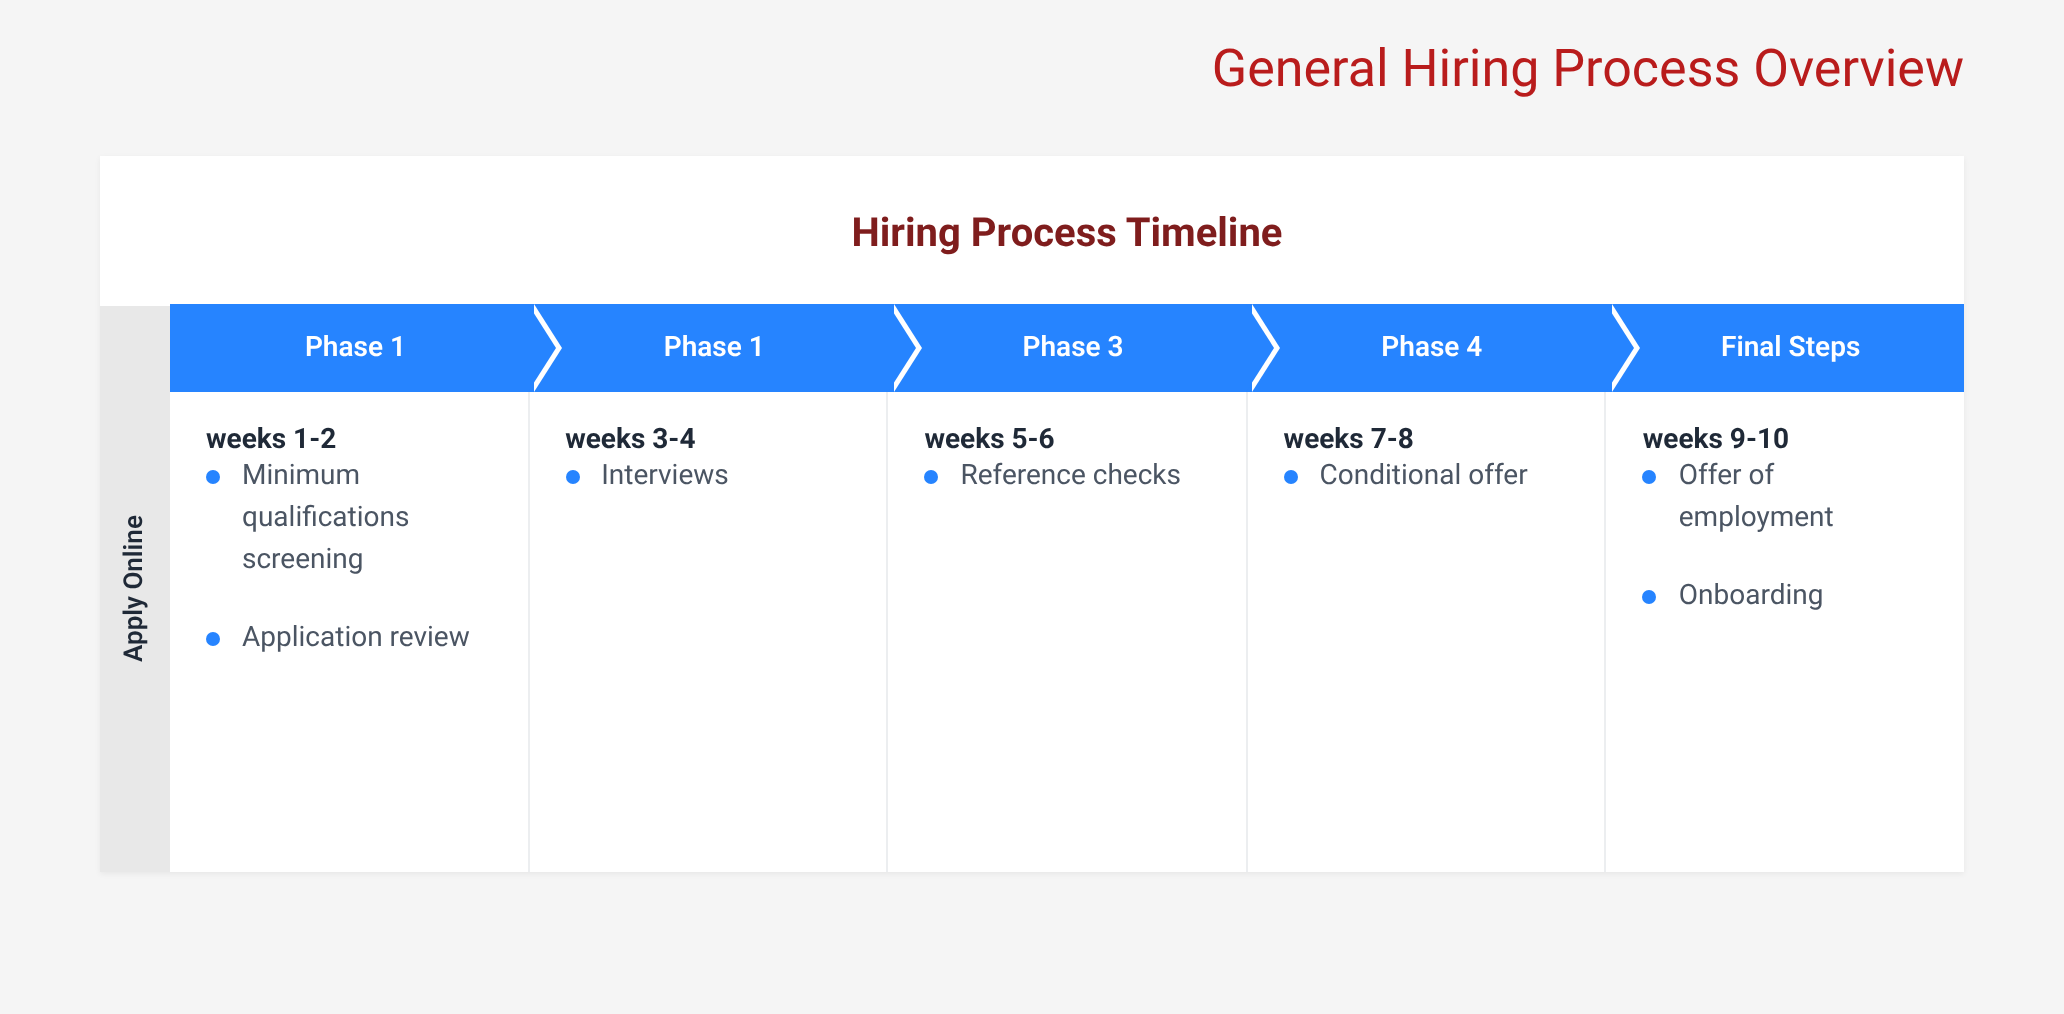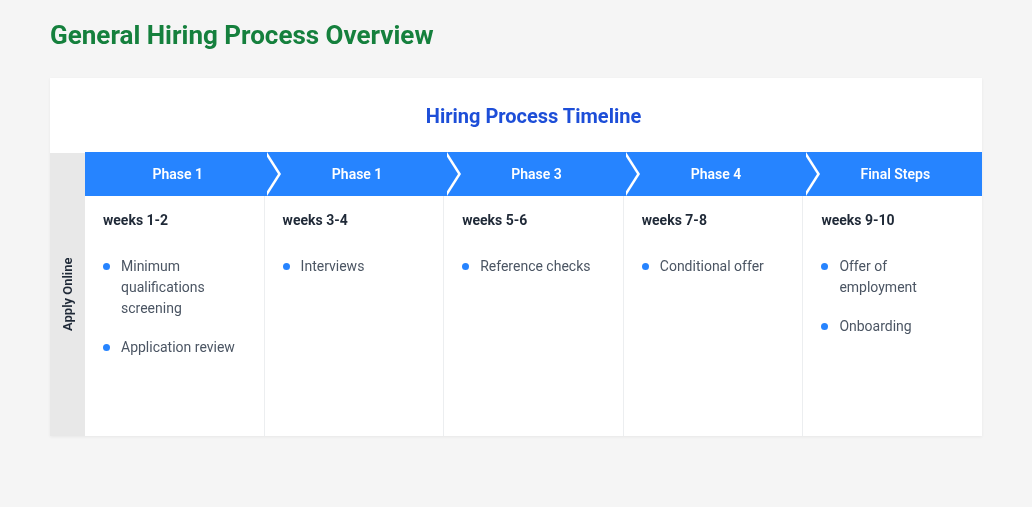--- a/index.html
+++ b/index.html
@@ -4,24 +4,24 @@
   <style>
     * { margin: 0; padding: 0; box-sizing: border-box; }
     body {
       font-family: -apple-system, BlinkMacSystemFont, 'Segoe UI', Roboto, Arial, sans-serif;
       background: #f5f5f5;
       width: 1032px;
       height: 507px;
       padding: 20px 50px 30px;
     }
     .page-title {
-      text-align: left;
-      color: #15803d;
+      text-align: right;
+      color: #b91c1c;
       font-size: 26px;
-      font-weight: 700;
+      font-weight: 400;
       margin-bottom: 28px;
     }
     .card {
       background: #fff;
       box-shadow: 0 1px 3px rgba(0,0,0,0.06);
       display: flex;
     }
     .side-label {
       background: #e8e8e8;
       writing-mode: vertical-rl;
@@ -36,21 +36,21 @@
       justify-content: center;
       margin-top: 75px;
     }
     .main {
       flex: 1;
     }
     .card-title {
       text-align: center;
       font-size: 20px;
       font-weight: 700;
-      color: #1d4ed8;
+      color: #7f1d1d;
       padding: 26px 0 24px;
     }
     .phases-row {
       display: flex;
       height: 44px;
     }
     .phase-header {
       flex: 1;
       background: #2684ff;
       color: #fff;
@@ -97,21 +97,20 @@
       flex: 1;
       border-right: 1px solid #eceef0;
       padding: 16px 18px 28px;
       min-height: 240px;
     }
     .column:last-child { border-right: none; }
     .weeks {
       font-size: 14px;
       font-weight: 700;
       color: #1f2937;
-      margin-bottom: 28px;
     }
     .items { list-style: none; }
     .items li {
       position: relative;
       padding-left: 18px;
       font-size: 14px;
       color: #4b5563;
       line-height: 1.5;
       margin-bottom: 18px;
     }

